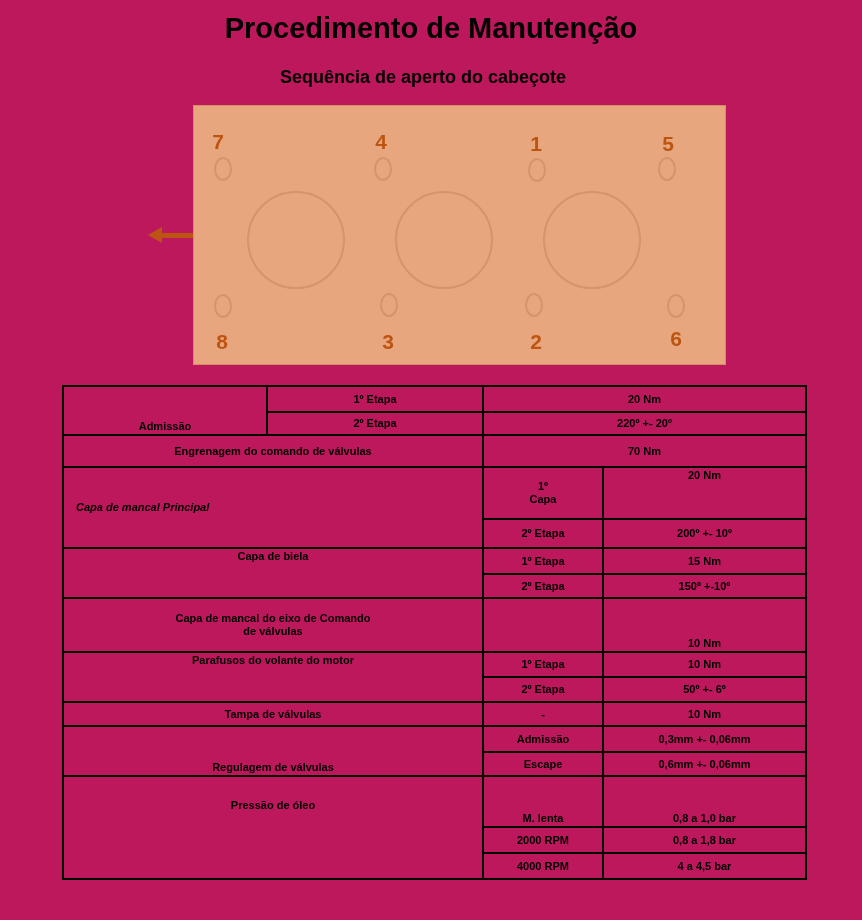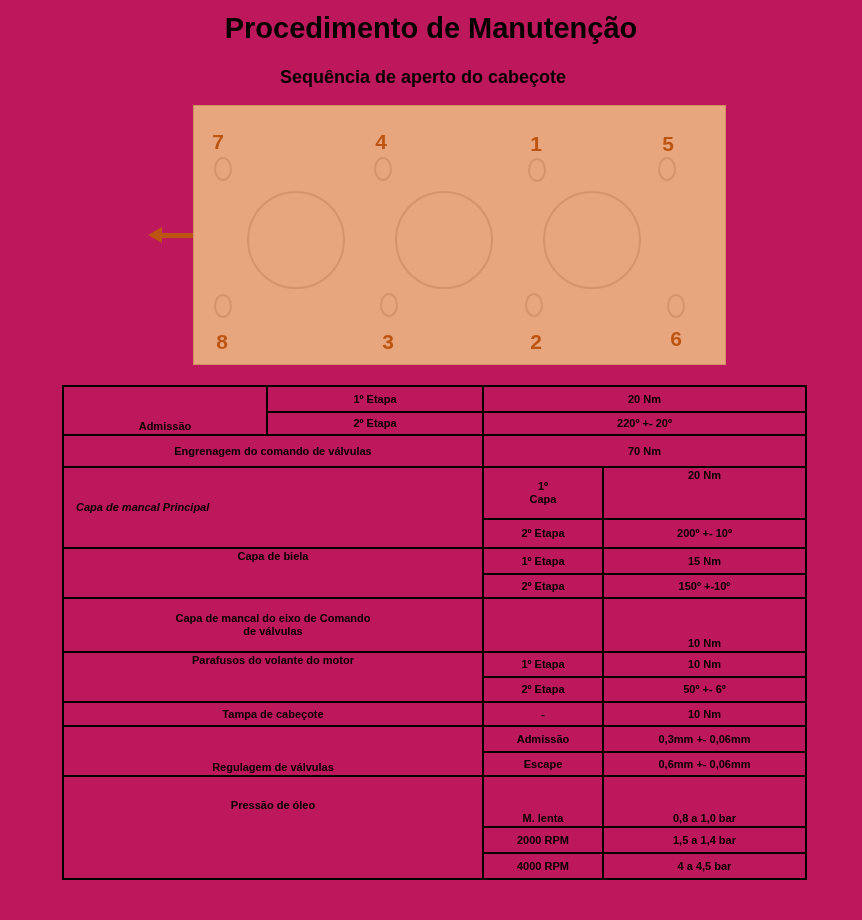--- a/index.html
+++ b/index.html
@@ -151,21 +151,21 @@
         <td colspan="2" rowspan="2" class="va-t">Parafusos do volante do motor</td>
         <td>1º Etapa</td>
         <td>10 Nm</td>
       </tr>
       <tr class="rh25">
         <td>2º Etapa</td>
         <td>50º +- 6º</td>
       </tr>
 
       <tr class="rh24">
-        <td colspan="2">Tampa de cabeçote</td>
+        <td colspan="2">Tampa de válvulas</td>
         <td>-</td>
         <td>10 Nm</td>
       </tr>
 
       <tr class="rh26">
         <td colspan="2" rowspan="2" class="va-b">Regulagem de válvulas</td>
         <td>Admissão</td>
         <td>0,3mm +- 0,06mm</td>
       </tr>
       <tr class="rh24">
@@ -173,21 +173,21 @@
         <td>0,6mm +- 0,06mm</td>
       </tr>
 
       <tr class="rh51">
         <td colspan="2" rowspan="3" class="va-t pt22">Pressão de óleo</td>
         <td class="va-b">M. lenta</td>
         <td class="va-b">0,8 a 1,0 bar</td>
       </tr>
       <tr class="rh26">
         <td>2000 RPM</td>
-        <td>1,5 a 1,4 bar</td>
+        <td>0,8 a 1,8 bar</td>
       </tr>
       <tr class="rh26">
         <td>4000 RPM</td>
         <td>4 a 4,5 bar</td>
       </tr>
     </tbody>
   </table>
 
 </div>
 

